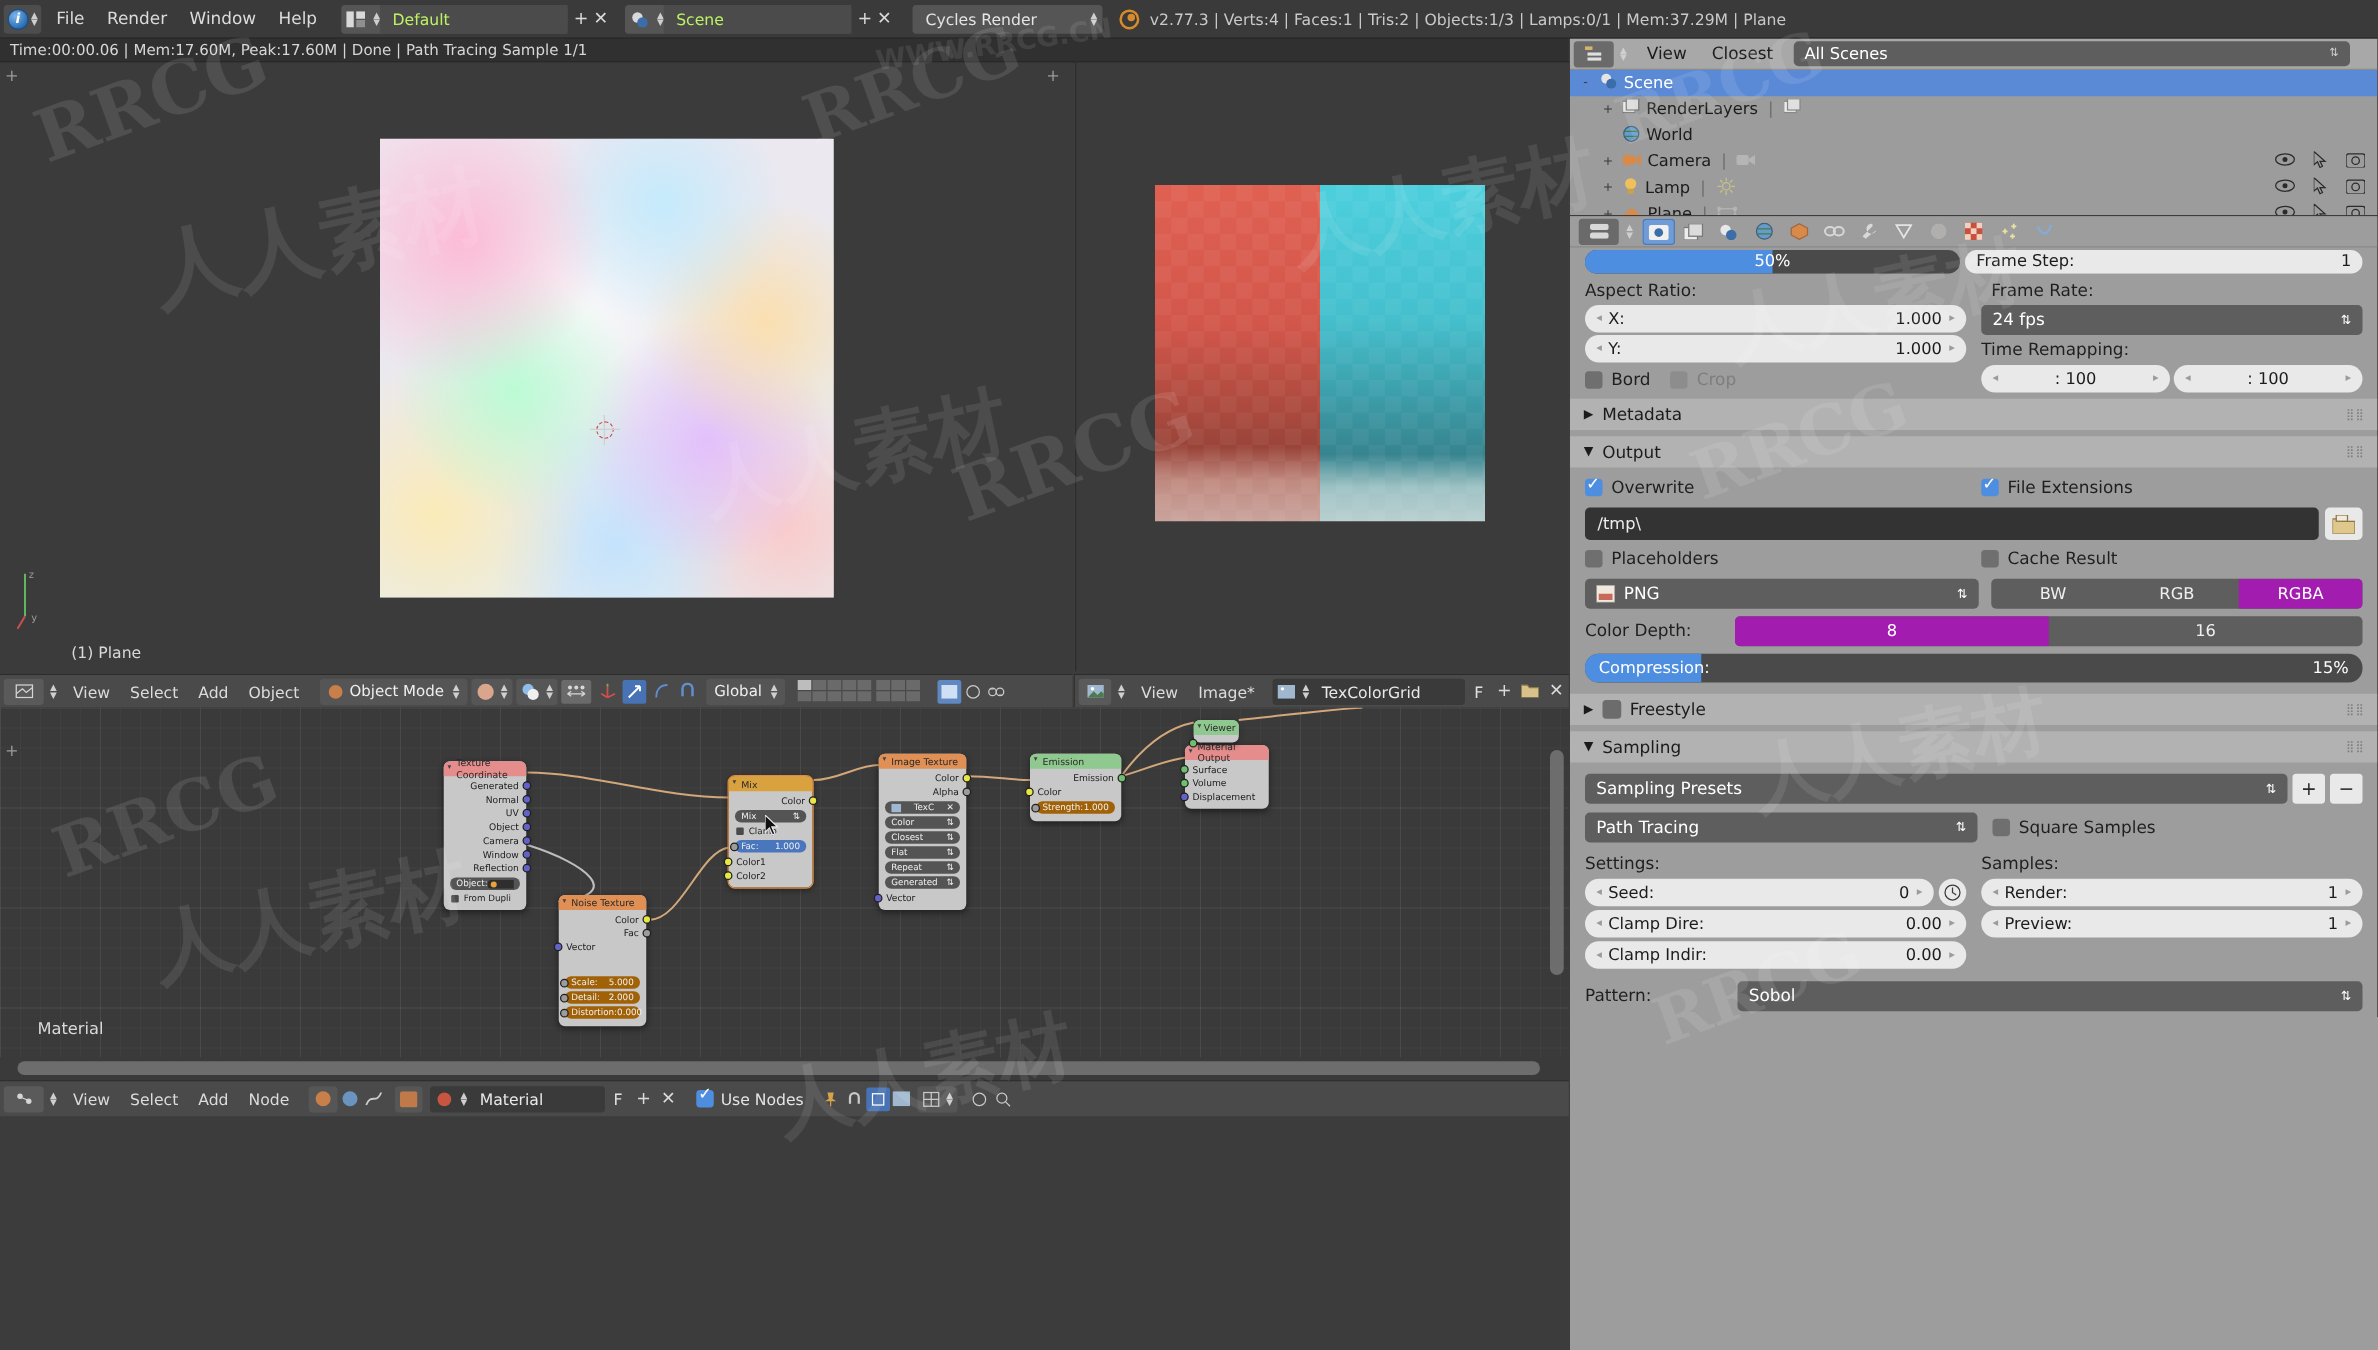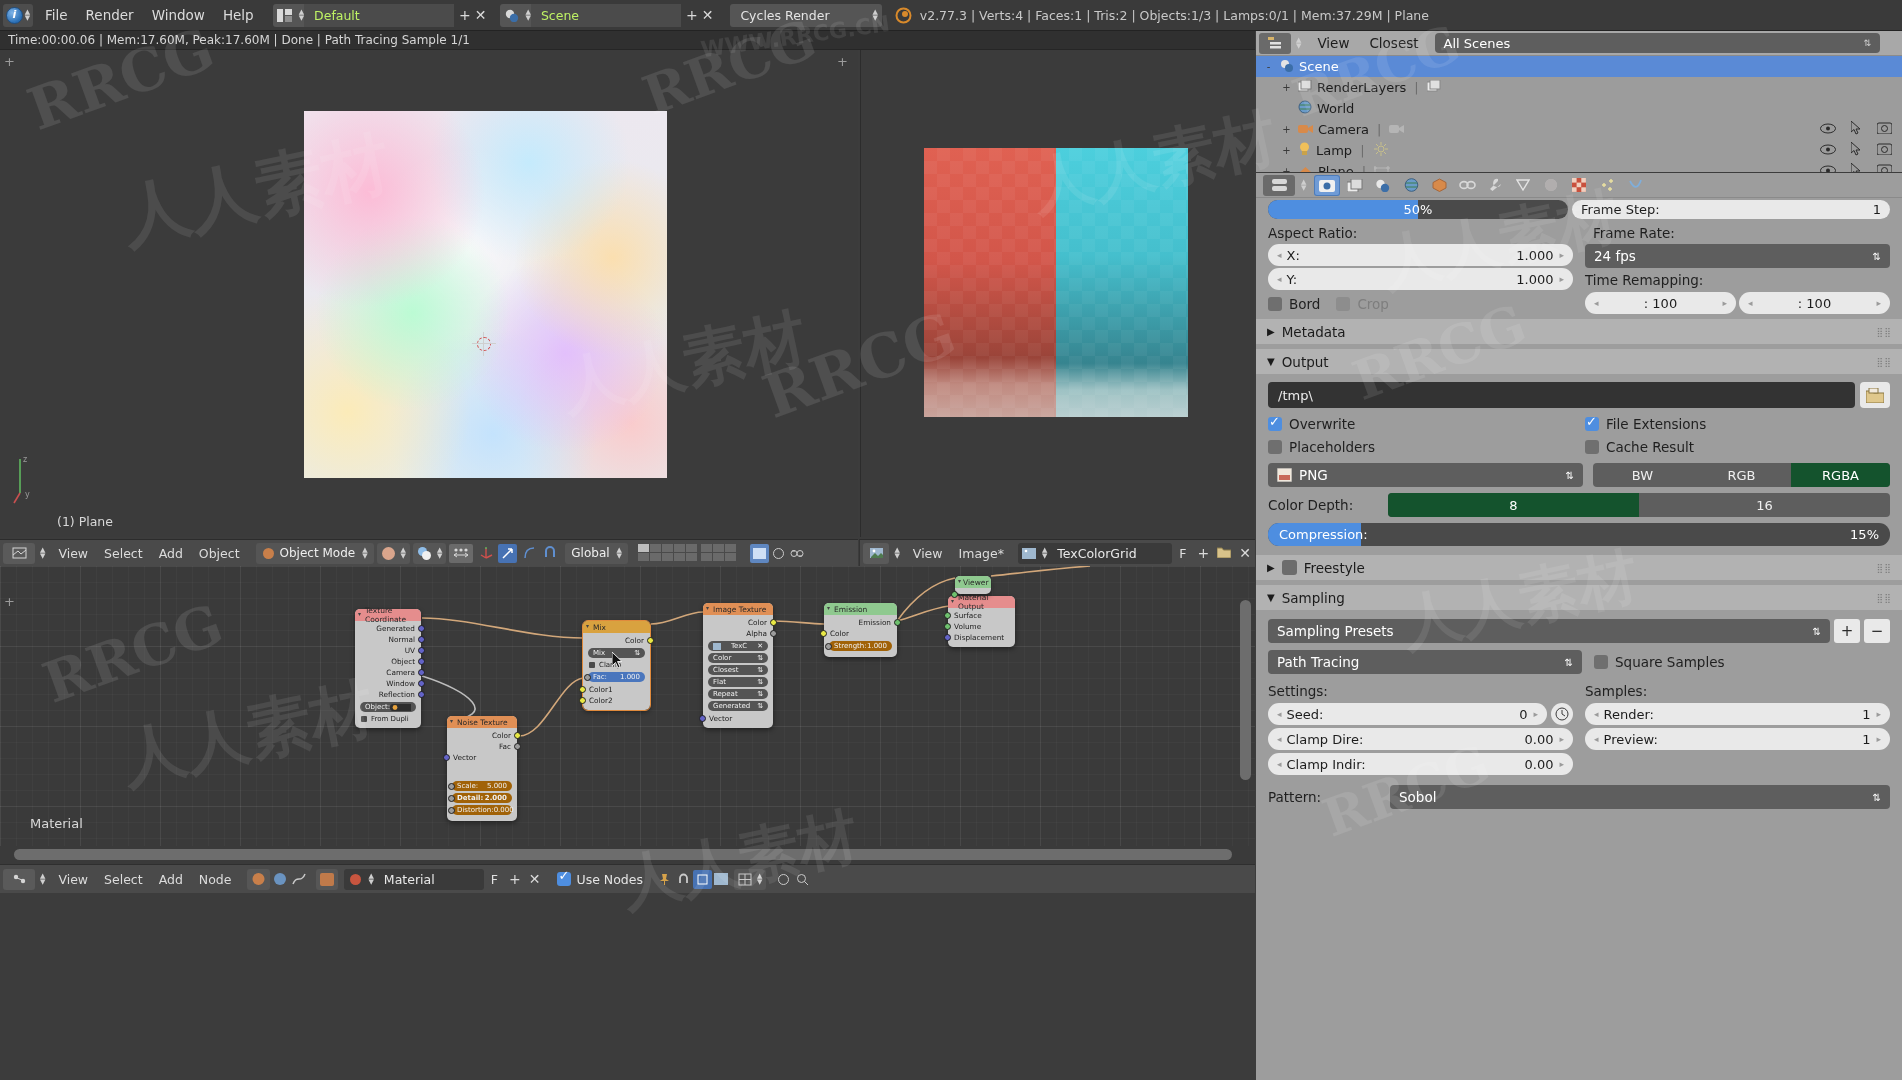--- a/index.html
+++ b/index.html
@@ -163,21 +163,21 @@
   .pcheck { display:flex; align-items:center; gap:7px; font-size:13.5px; color:#1f1f1f; }
   .pcheck .box { width:14px; height:14px; border-radius:3px; background:#6f6f6f; display:inline-block; }
   .pcheck .box.on { background:#4e8ee0; position:relative; }
   .pcheck .box.on:after { content:"✓"; position:absolute; left:1px; top:-3px; color:#fff; font-size:13px; }
   .panel-hdr { background:#b2b2b2; height:25px; display:flex; align-items:center;
     padding-left:11px; color:#1b1b1b; font-size:13.5px; gap:7px; margin-top:5px; }
   .grip { margin-left:auto; margin-right:10px; color:#7e7e7e; font-size:9px; letter-spacing:1px; }
   .seg { display:flex; background:#5e5e5e; border-radius:4px; overflow:hidden; height:24px; }
   .seg div { flex:1; display:flex; align-items:center; justify-content:center;
     font-size:13px; color:#efefef; }
-  .seg div.on { background:#14532d; color:#fff; }
+  .seg div.on { background:#a21caf; color:#fff; }
   .slider { height:23px; border-radius:11px; background:#4a4a4a; position:relative;
     display:flex; align-items:center; justify-content:space-between; padding:0 11px;
     color:#fff; font-size:13px; overflow:hidden; }
   .slider .fill { position:absolute; left:0; top:0; bottom:0; background:#4e8ee0; }
   .slider span { position:relative; z-index:2; }
 
   
   .wm { position:absolute; color:rgba(255,255,255,.10); font-weight:bold;
     font-family:"DejaVu Serif",serif; pointer-events:none; user-select:none; white-space:nowrap;}
   .wm2 { position:absolute; color:rgba(255,255,255,.09); font-weight:bold;
@@ -550,21 +550,21 @@
         </div>
       <div class="nrow">
           <i class="sock l s-blue" style="top:2px;"></i>
           <span>Vector</span>
         </div>
       <div class="nwidget" style="position:relative;margin-top:18px;">
           <i class="sock l s-grey" style="top:2px;"></i>
           <span>Scale:</span>
           <span>5.000</span>
         </div>
-      <div class="nwidget" style="position:relative;font-weight:bold;">
+      <div class="nwidget" style="position:relative;">
           <i class="sock l s-grey" style="top:2px;"></i>
           <span>Detail:</span>
           <span>2.000</span>
         </div>
       <div class="nwidget" style="position:relative;">
           <i class="sock l s-grey" style="top:2px;"></i>
           <span>Distortion:</span>
           <span>0.000</span>
         </div>
     </div>
@@ -1078,39 +1078,39 @@
     <span>Metadata</span>
     <span class="grip">⣿⣿</span>
   </div>
 
   <div class="panel-hdr">
     <span style="font-size:10px;">▼</span>
     <span>Output</span>
     <span class="grip">⣿⣿</span>
   </div>
 
+  <div class="prow" style="margin-top:8px; gap:12px;">
+    <div class="pcheck" style="flex:1;">
+      <span class="box on"></span>
+        <span>Overwrite</span>
+      </div>
+    <div class="pcheck" style="flex:1;">
+      <span class="box on"></span>
+        <span>File Extensions</span>
+      </div>
+  </div>
+
   <div class="prow" style="margin-top:8px; gap:5px;">
     <div style="flex:1;background:#333;border-radius:4px;height:26px;display:flex;align-items:center;padding:0 10px;color:#ededed;font-size:13px;">/tmp\</div>
     <div style="width:30px;height:26px;background:#e9e9e9;border-radius:4px;display:flex;align-items:center;justify-content:center;">
       <svg width="18" height="15">
           <path d="M0 3 h6 l1.5 2 H18 v10 H0 Z" fill="#e0c88c" stroke="#8a7640"></path>
           <rect x="3" y="0" width="9" height="5" fill="#f2eadd" stroke="#8a7640"></rect>
         </svg>
     </div>
-  </div>
-
-  <div class="prow" style="margin-top:8px; gap:12px;">
-    <div class="pcheck" style="flex:1;">
-      <span class="box on"></span>
-        <span>Overwrite</span>
-      </div>
-    <div class="pcheck" style="flex:1;">
-      <span class="box on"></span>
-        <span>File Extensions</span>
-      </div>
   </div>
   <div class="prow" style="margin-top:7px; gap:12px;">
     <div class="pcheck" style="flex:1;">
       <span class="box"></span>
         <span>Placeholders</span>
       </div>
     <div class="pcheck" style="flex:1;">
       <span class="box"></span>
         <span>Cache Result</span>
       </div>

